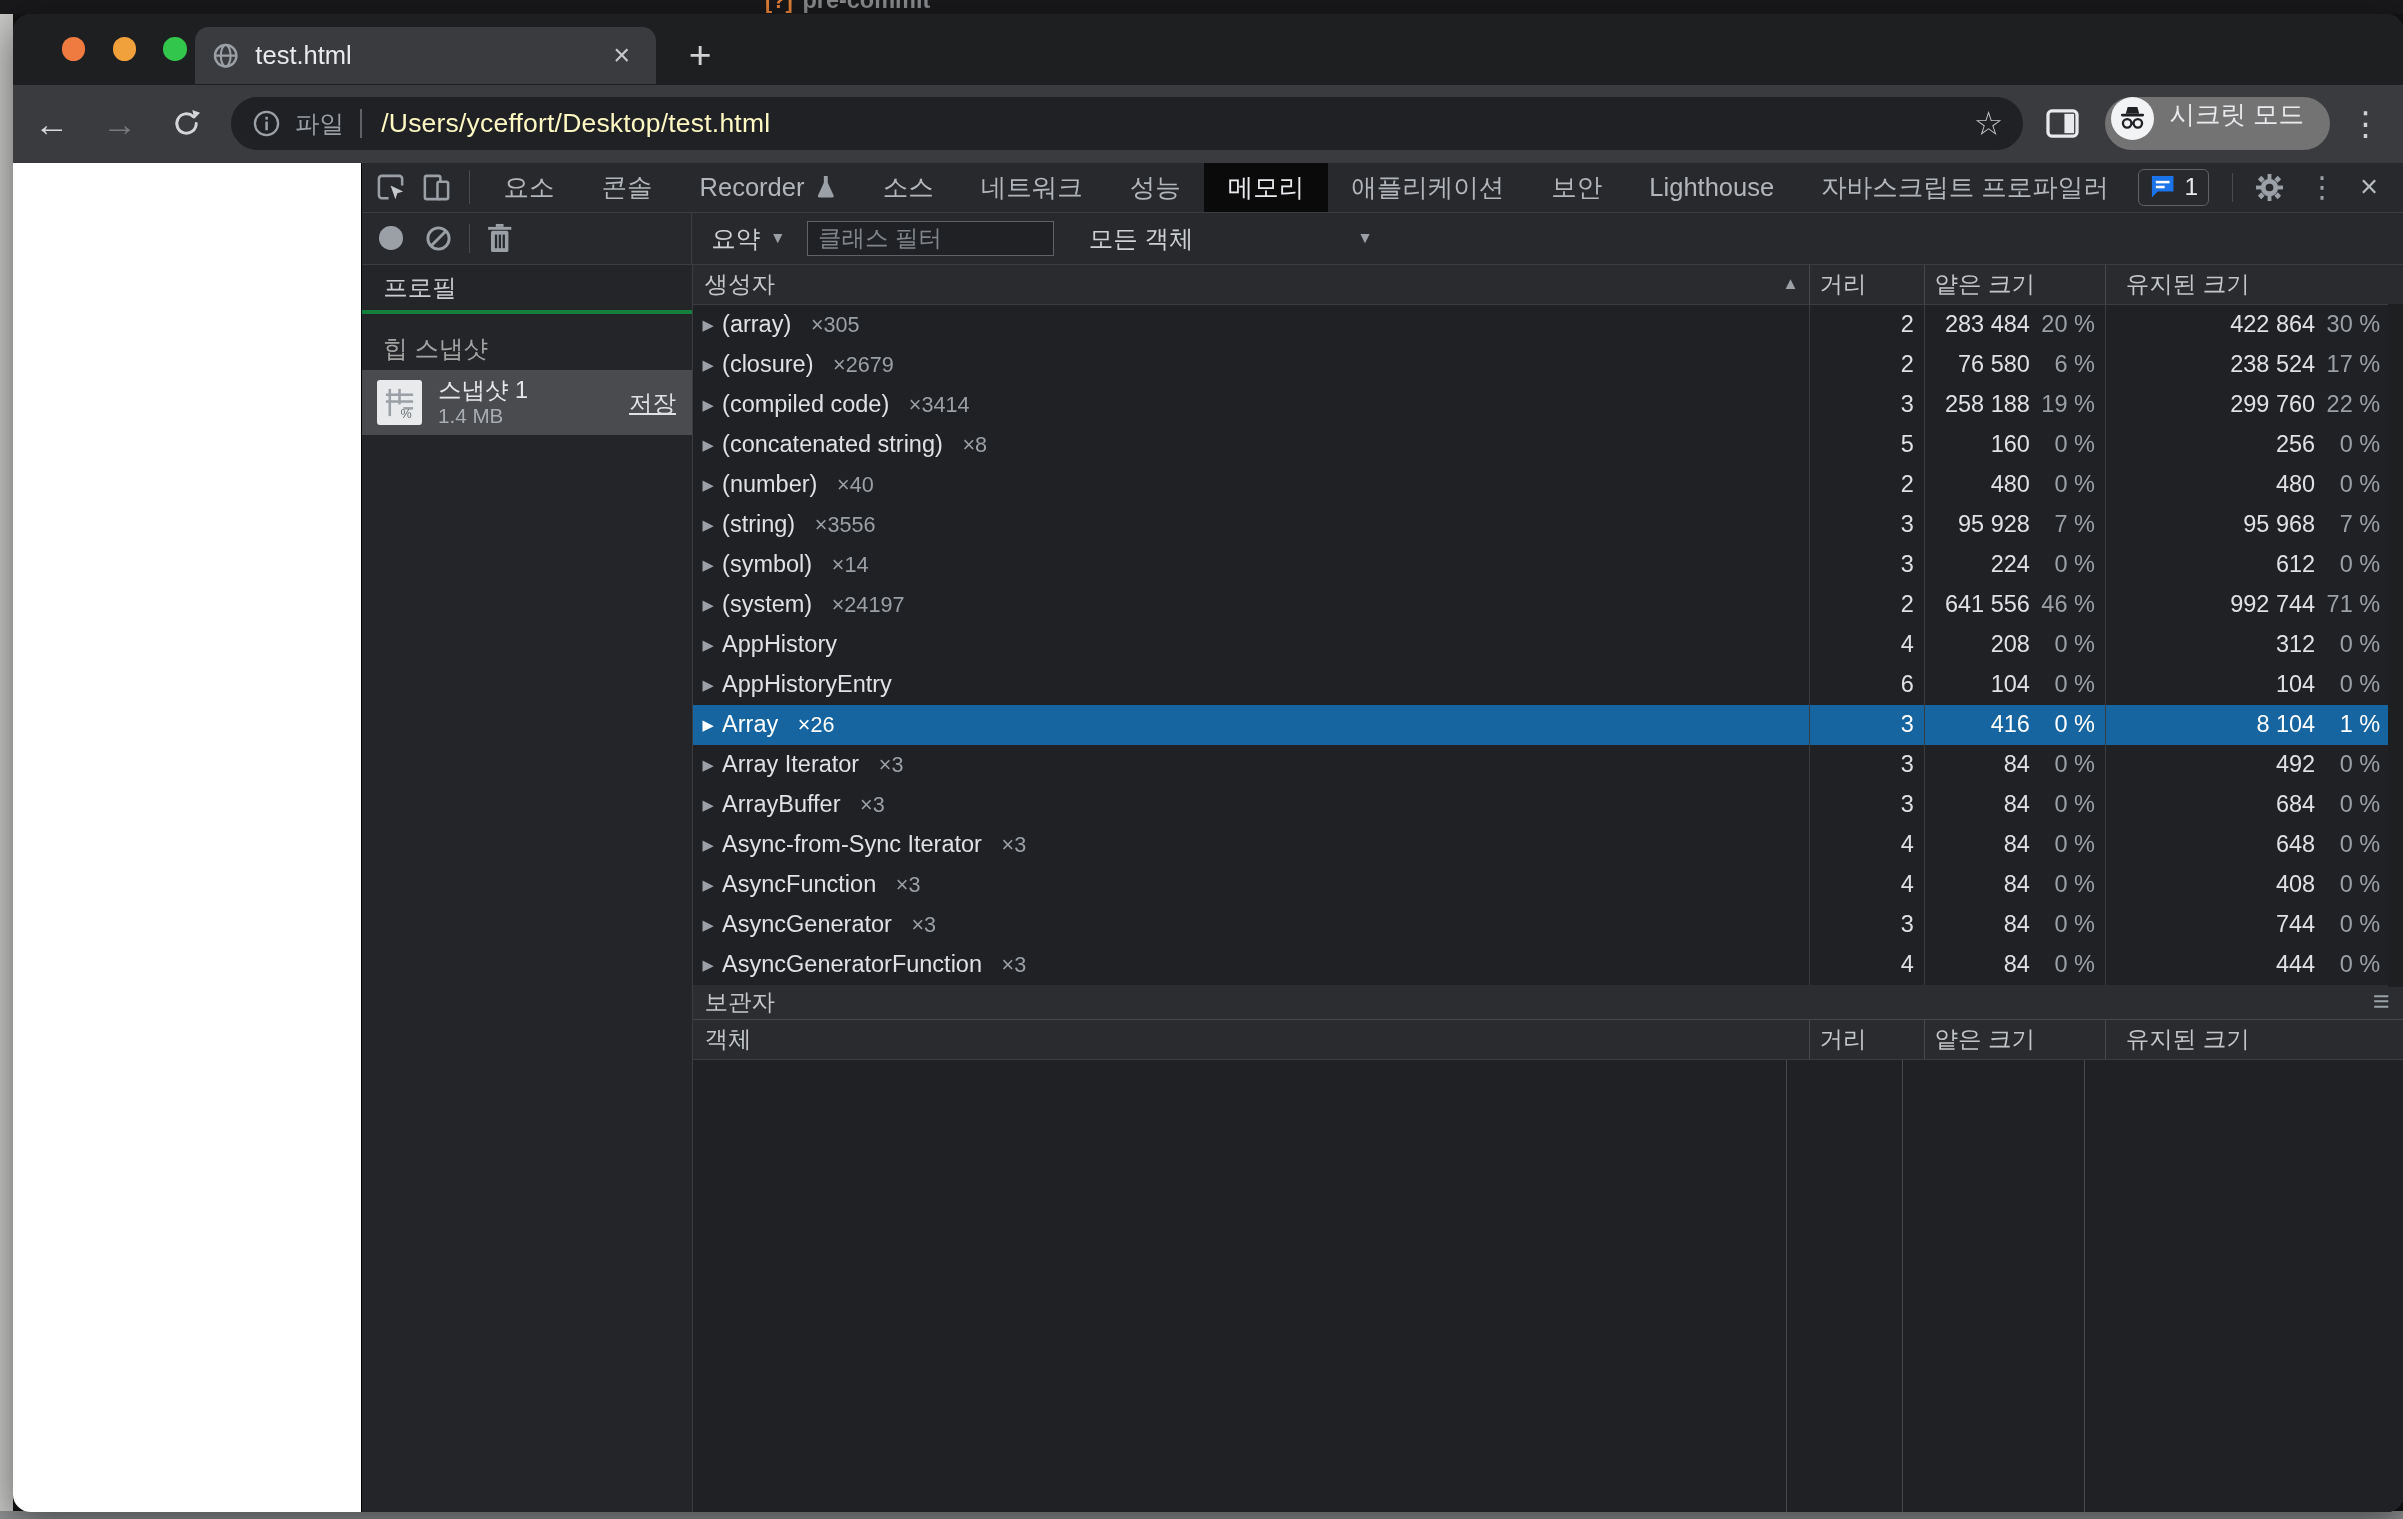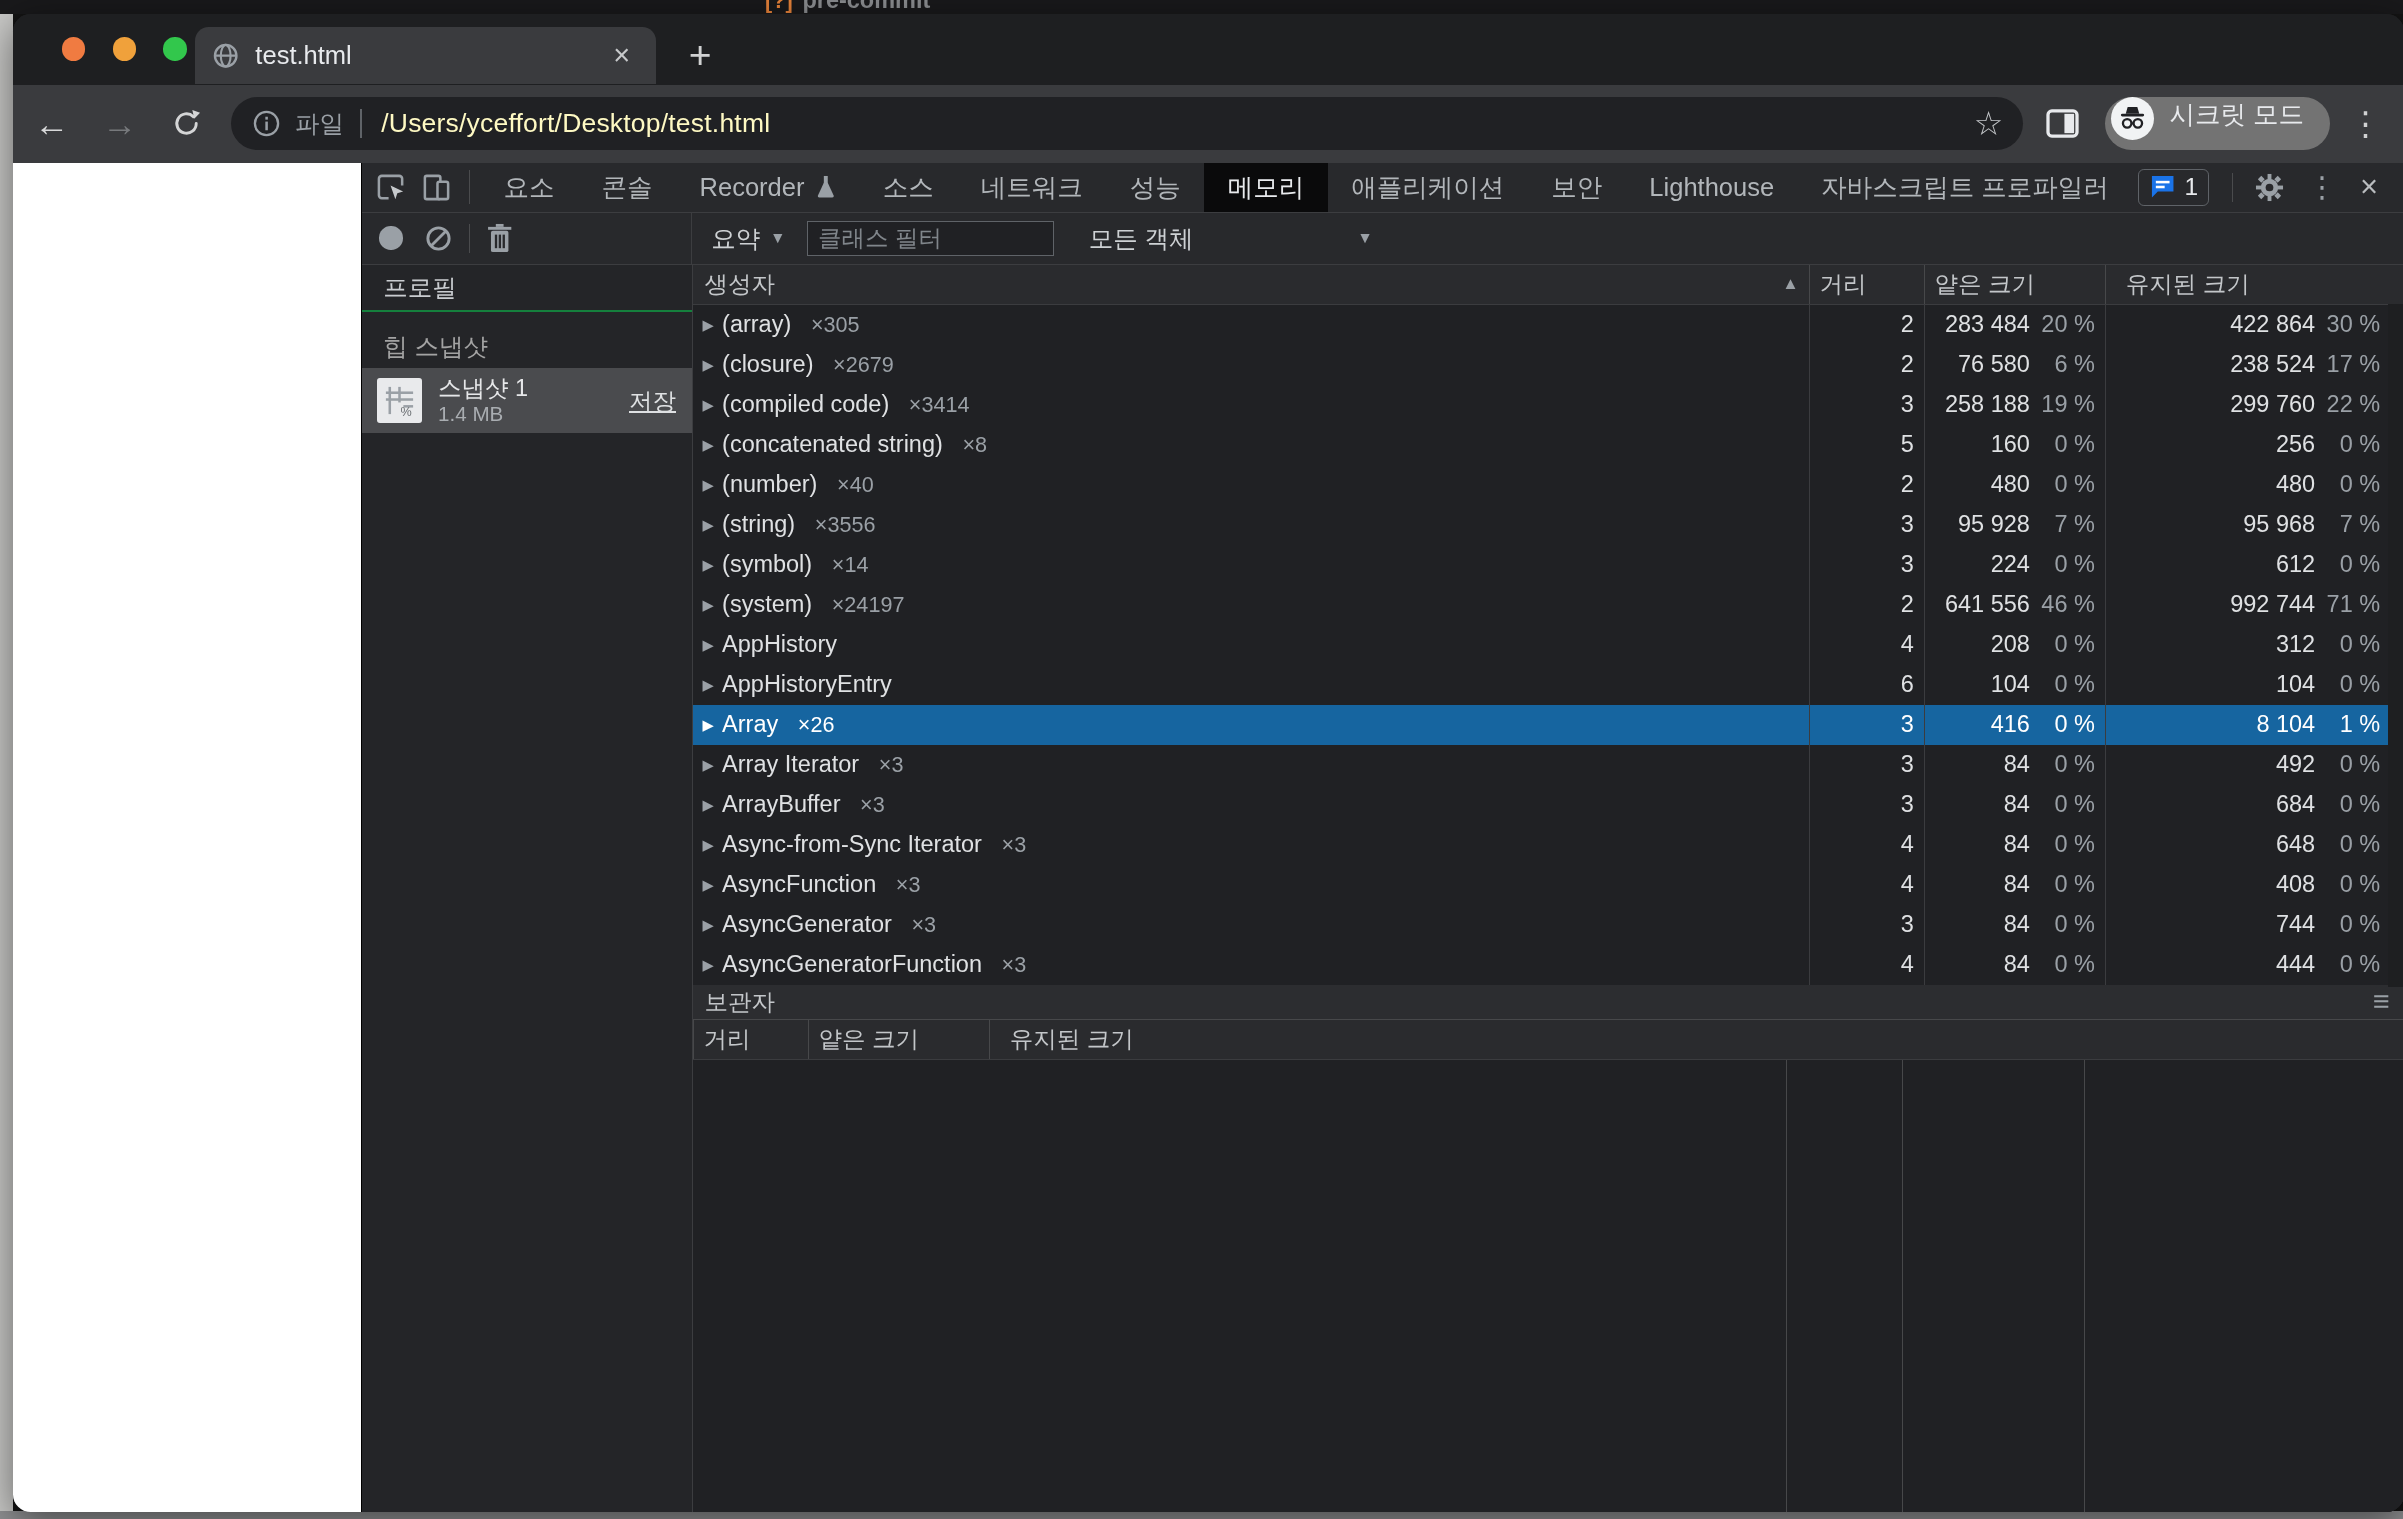--- a/index.html
+++ b/index.html
@@ -68,21 +68,21 @@
   .t2-main{flex:1;display:flex;align-items:center;height:100%;padding-left:19.6px;}
   .perspective{color:#ced1d4;font-size:24.5px;display:flex;align-items:center;gap:9.8px;margin-right:21.6px;}
   .caret{font-size:15.7px;color:#9aa0a6;}
   .class-filter{width:225px;height:33px;background:#202124;border:1px solid #5f6368;color:#e8eaed;
     font-size:23.5px;padding:0 9.8px;font-family:inherit;}
   .class-filter::placeholder{color:#80868b;}
   .select-mock{display:flex;align-items:center;justify-content:space-between;width:284px;margin-left:35px;color:#ced1d4;font-size:24.5px;}
   
   .dt-body{flex:1;display:flex;min-height:0;}
   .dt-sidebar{width:330px;flex:none;background:#242528;border-right:1px solid #3c3d40;display:flex;flex-direction:column;}
-  .sb-head{height:45px;display:flex;align-items:center;padding-left:21.6px;color:#c9ccd0;font-size:24.5px;border-bottom:2px solid #15803d;}
+  .sb-head{height:45px;display:flex;align-items:center;padding-left:21.6px;color:#c9ccd0;font-size:24.5px;border-bottom:4px solid #15803d;}
   .sb-section{height:43px;display:flex;align-items:center;padding-left:21.6px;color:#a3a3a3;font-size:24.5px;margin-top:13.7px;}
   .sb-item{height:65px;background:#4a4b4e;display:flex;align-items:center;}
   .sb-item-icon{width:45px;height:45px;background:#e9eaec;border-radius:2.9px;margin:0 15.7px;flex:none;display:flex;align-items:center;justify-content:center;}
   .sb-item-text{display:flex;flex-direction:column;flex:1;}
   .sb-item-name{color:#e6e7e9;font-size:23.5px;line-height:25.5px;}
   .sb-item-size{color:#a9adb1;font-size:20.6px;line-height:23.5px;}
   .sb-save{color:#dfe1e3;font-size:23.5px;text-decoration:underline;margin-right:15.7px;}
   
   .dt-main{flex:1;display:flex;flex-direction:column;min-width:0;position:relative;}
   .gh{height:39px;background:#2a2b2e;border-bottom:1px solid #3b3c3f;display:flex;flex:none;color:#c3c6c9;font-size:23.5px;}
@@ -627,20 +627,21 @@
                 </div>
               </div>
             </div>
 
           <div class="retainers-bar">
             <span>보관자</span>
             <span class="ret-menu">≡</span>
           </div>
 
           <div class="gh" style="border-top:none;">
+            <div class="gh-cell gh-name">객체</div>
             <div class="gh-cell col-dist">거리</div>
             <div class="gh-cell col-shal">얕은 크기</div>
             <div class="gh-cell col-ret">유지된 크기</div>
           </div>
 
           <div class="lower-body">
             <div class="lb-name"></div>
             <div class="col-dist"></div>
             <div class="col-shal"></div>
             <div class="col-ret"></div>

